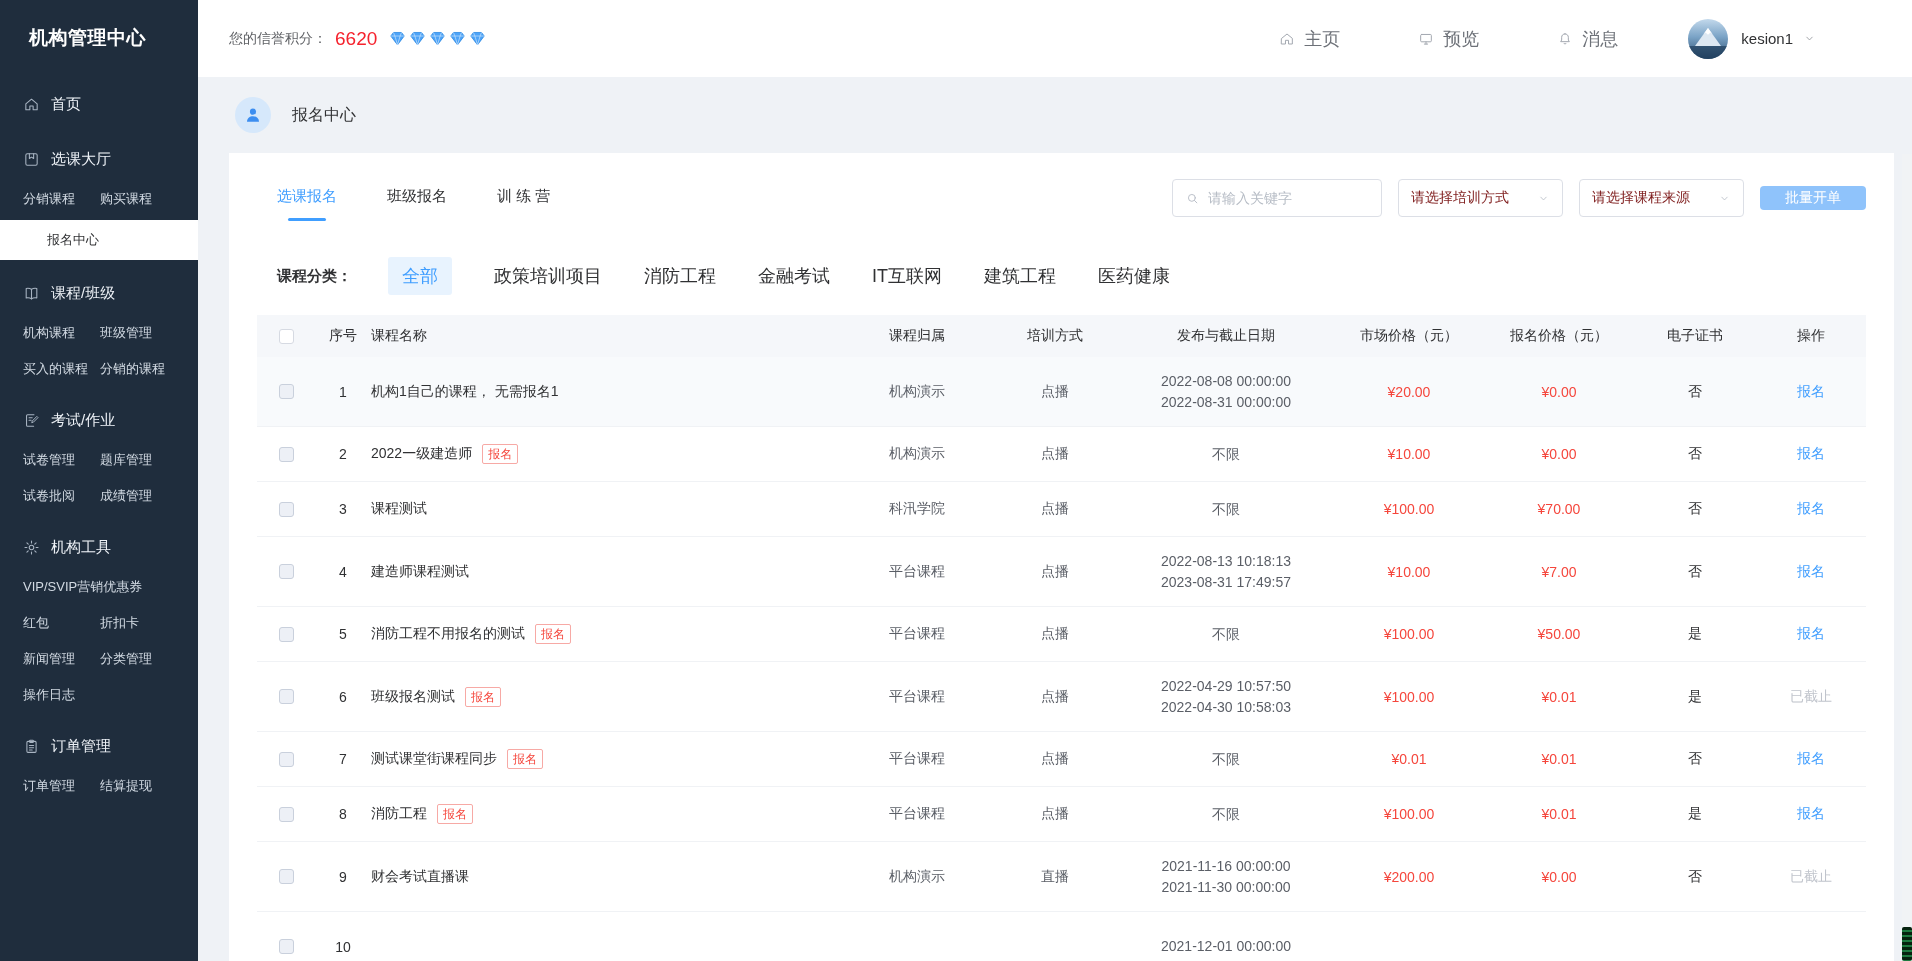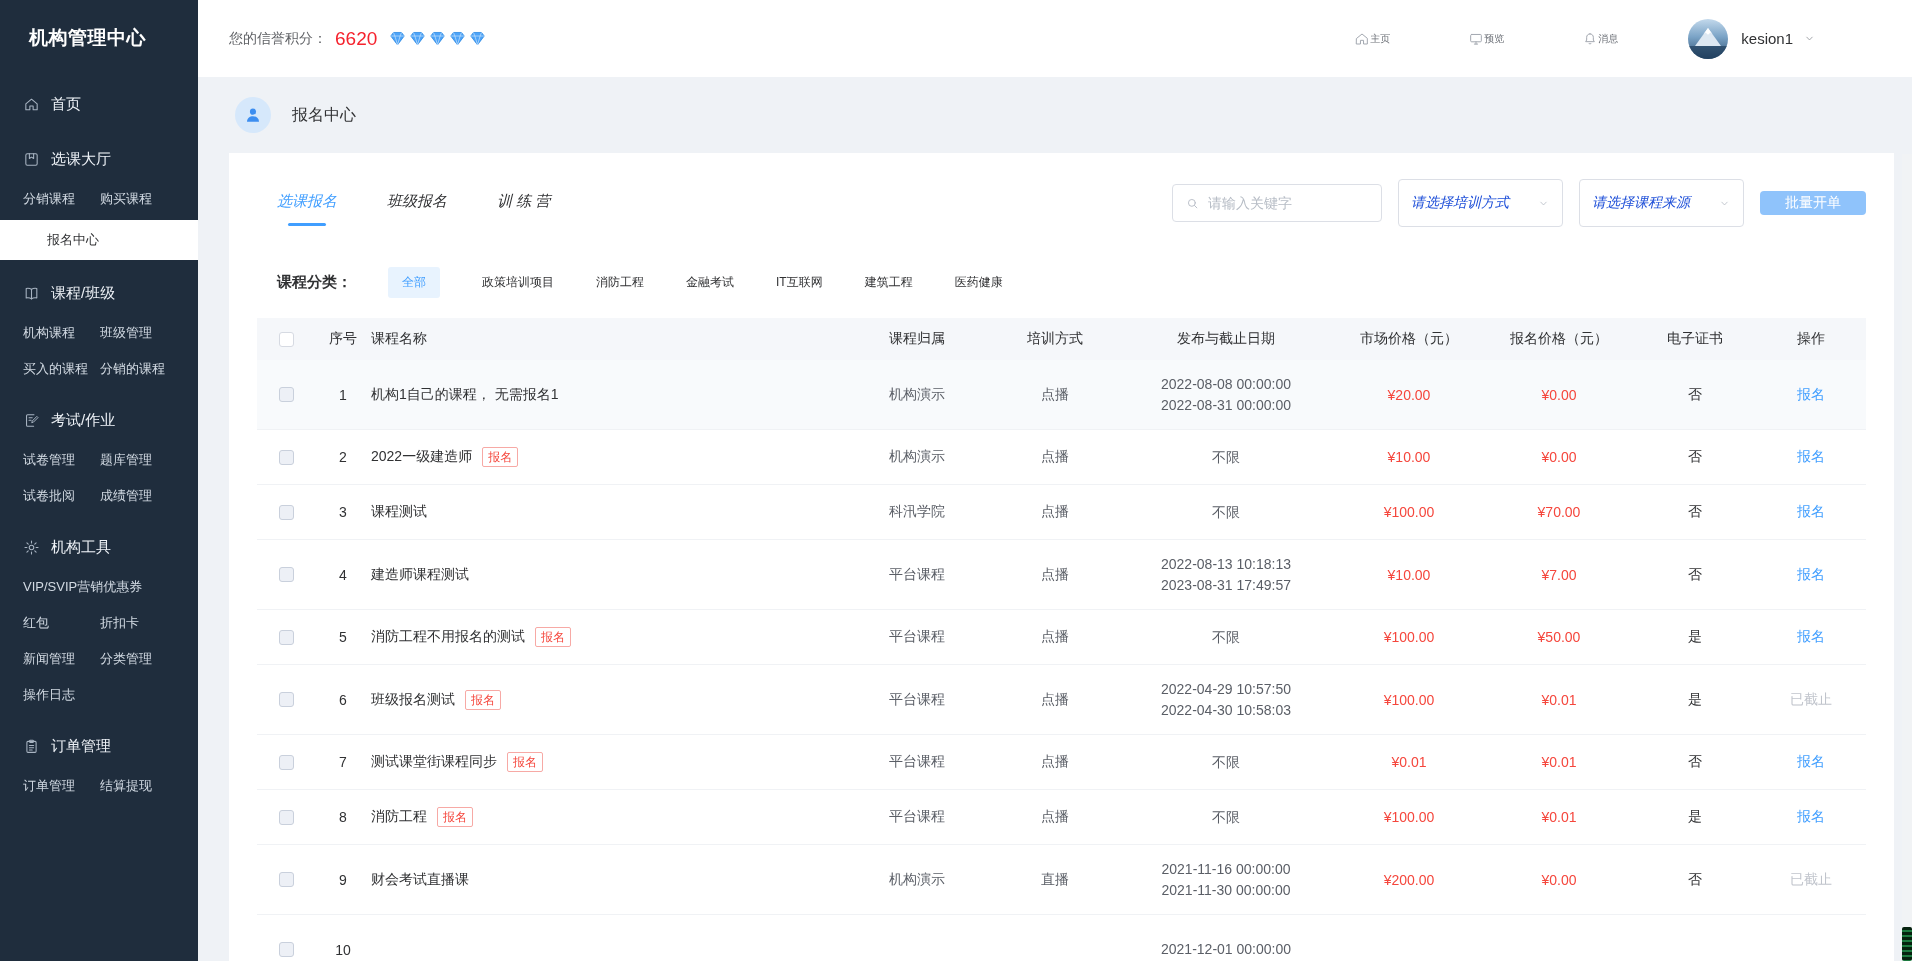--- a/index.html
+++ b/index.html
@@ -21,54 +21,54 @@
 
   .icon svg { width:100%; height:100%; display:block; }
 
   
   .topbar { position:absolute; left:198px; right:0; top:0; height:77px; background:#fff; display:flex; align-items:center; padding:0 96px 0 31px; z-index:10; }
   .credit-label { font-size:14px; color:#606266; }
   .credit-value { font-size:19px; color:#f5222d; margin:0 12px 0 8px; }
   .diamonds { display:flex; gap:3px; }
   .diamonds .icon { width:17px; height:17px; }
   .topbar-nav { margin-left:auto; display:flex; gap:78px; }
-  .tnav-item { display:flex; align-items:center; gap:0; font-size:10px; color:#6d7178; cursor:pointer; }
+  .tnav-item { display:flex; align-items:center; gap:9px; font-size:18px; color:#6d7178; cursor:pointer; }
   .tnav-item .icon { width:16px; height:16px; color:#a3a8b0; }
   .user { display:flex; align-items:center; margin-left:70px; cursor:pointer; }
   .avatar { width:40px; height:40px; border-radius:50%; overflow:hidden; background:linear-gradient(180deg,#c3d9ec 0%,#7aa3c6 45%,#2b4e70 100%); flex:none; }
   .username { font-size:15px; color:#303133; margin:0 10px 0 13px; }
   .user .chev { width:13px; height:13px; color:#909399; }
 
   
   .main { position:absolute; left:198px; top:77px; right:0; bottom:0; background:#eff2f6; overflow:hidden; }
   .page-head { height:76px; display:flex; align-items:center; gap:21px; padding-left:37px; }
   .ph-icon { width:36px; height:36px; border-radius:50%; background:#d6e8fb; display:flex; align-items:center; justify-content:center; }
   .ph-icon .icon { width:20px; height:20px; color:#3d8ef0; }
   .ph-title { font-size:16px; color:#303133; }
 
   .card { margin:0 18px 0 31px; background:#fff; min-height:960px; padding:26px 28px 0 28px; }
 
   .toolbar { display:flex; align-items:center; }
-  .tabs { display:flex; gap:46px; margin-left:18px;font-style:italic; }
+  .tabs { display:flex; gap:46px; margin-left:18px; }
   .tab { font-size:15px; color:#303133; padding:4px 2px 15px 2px; position:relative; cursor:pointer; white-space:nowrap; }
   .tab.active { color:#409eff; }
   .tab.active::after { content:""; position:absolute; left:50%; transform:translateX(-50%); bottom:0; width:38px; height:3px; border-radius:2px; background:#409eff; }
   .filters { margin-left:auto; display:flex; align-items:center; gap:16px; padding-bottom:8px; }
   .search-box { width:210px; height:38px; border:1px solid #dcdfe6; border-radius:4px; display:flex; align-items:center; gap:8px; padding:0 12px; background:#fff; }
   .search-box .icon { width:15px; height:15px; color:#b6bcc5; flex:none; }
   .search-box input { border:none; outline:none; width:100%; font-size:14px; color:#303133; font-family:inherit; }
   .search-box input::placeholder { color:#b6bcc5; }
-  .select { width:165px; height:48px; border:1px solid #dcdfe6; border-radius:4px; display:flex; align-items:center; justify-content:space-between; padding:0 12px; font-size:14px; color:#1d4ed8; cursor:pointer; background:#fff; white-space:nowrap;font-style:italic; }
+  .select { width:165px; height:38px; border:1px solid #dcdfe6; border-radius:4px; display:flex; align-items:center; justify-content:space-between; padding:0 12px; font-size:14px; color:#7f1d1d; cursor:pointer; background:#fff; white-space:nowrap; }
   .select .icon { width:13px; height:13px; color:#b6bcc5; flex:none; margin-left:6px; }
   .batch-btn { width:106px; height:24px; background:#8fc3fb; border:none; border-radius:4px; color:#fff; font-size:14px; cursor:pointer; font-family:inherit; }
 
   .category-row { display:flex; align-items:center; margin:32px 0 20px 20px; }
   .cat-label { font-size:15px; font-weight:bold; color:#303133; margin-right:36px; }
   .cats { display:flex; align-items:center; gap:42px; }
-  .cat { font-size:12px; color:#303133; cursor:pointer; padding:7px 0; white-space:nowrap; }
+  .cat { font-size:18px; color:#303133; cursor:pointer; padding:7px 0; white-space:nowrap; }
   .cat.active { background:#e8f3fe; color:#409eff; padding:7px 14px; border-radius:3px; }
 
   
   .trow { display:grid; grid-template-columns:58px 56px 1fr 150px 126px 216px 150px 150px 122px 110px; align-items:center; }
   .thead { background:#f5f7fa; height:42px; margin-top:8px; }
   .thead .cell { color:#303133; }
   .cell { display:flex; justify-content:center; align-items:center; font-size:14px; color:#303133; text-align:center; }
   .cell.name { justify-content:flex-start; padding-right:12px; text-align:left; }
   .cell.dates { flex-direction:column; line-height:21px; color:#5a5e66; }
   .cell.muted { color:#5a5e66; }

